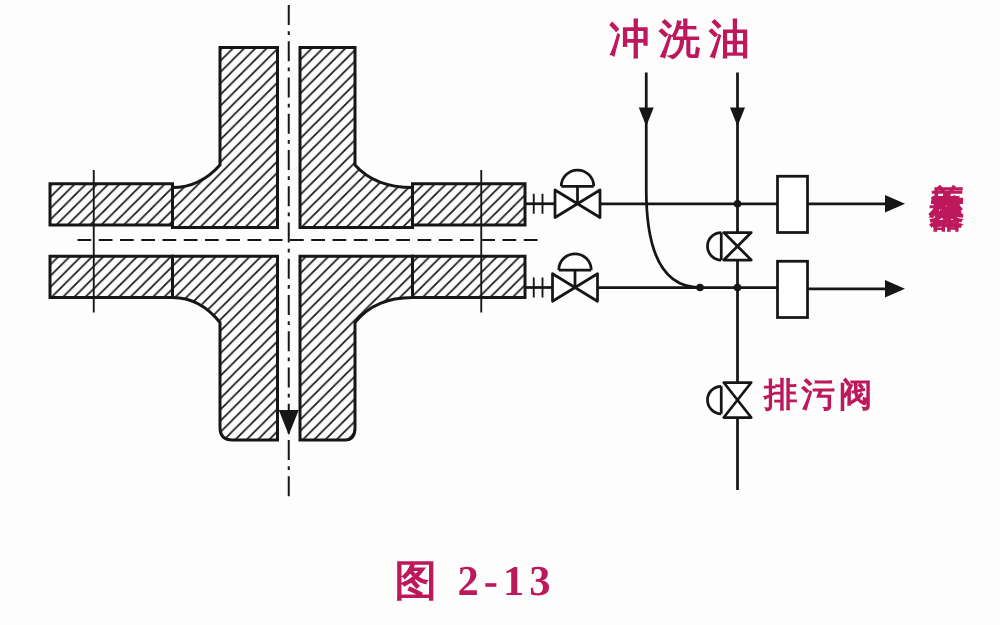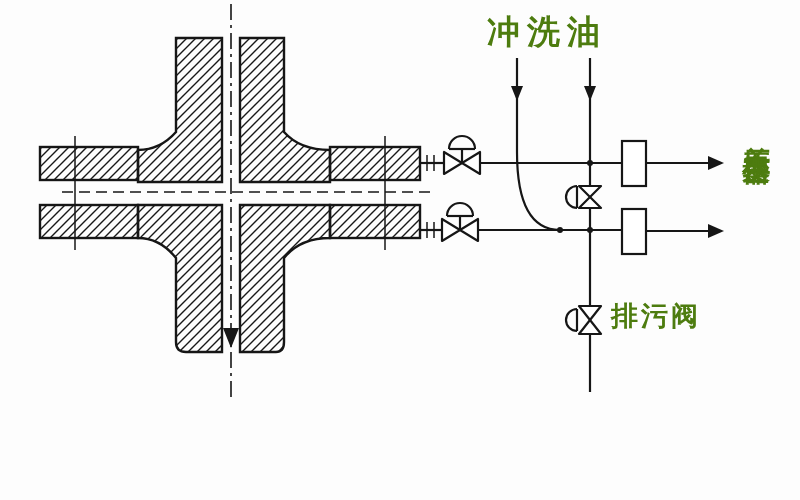--- a/index.html
+++ b/index.html
@@ -2,21 +2,21 @@
 <html><head>
 <meta charset="utf-8">
 <style>
   html,body{margin:0;padding:0;background:#ffffff;}
   #stage{
     position:relative;
     width:800px;height:500px;
     background:#fdfdfd;
     overflow:hidden;
     font-family:Liberation Serif, serif;
-    color:#4d7c0f;
+    color:#be185d;
   }
   #diagram{position:absolute;left:0;top:0;}
 
   
   .ln   {fill:none;stroke:#161616;stroke-width:2.2;}
   .hatched{fill:url(#hatch);stroke:#161616;stroke-width:2.4;stroke-linejoin:miter;}
   .cl   {fill:none;stroke:#161616;stroke-width:1.6;stroke-dasharray:16 5 3 5;}
   .dash {fill:none;stroke:#161616;stroke-width:1.5;stroke-dasharray:11 6;}
   .thin {fill:none;stroke:#161616;stroke-width:1.5;}
   .solid{fill:#161616;stroke:none;}
@@ -141,15 +141,16 @@
     </g>
   </svg>
 
   <div class="lbl" id="flushing-oil-label">冲洗油</div>
 
   <div class="lbl" id="dp-transmitter-label">差压变送器</div>
 
   <div class="lbl" id="drain-valve-label">排污阀</div>
 
   <div id="caption">
+    <span>图 2-13</span>
   </div>
 
 </div>
 
 </body></html>

